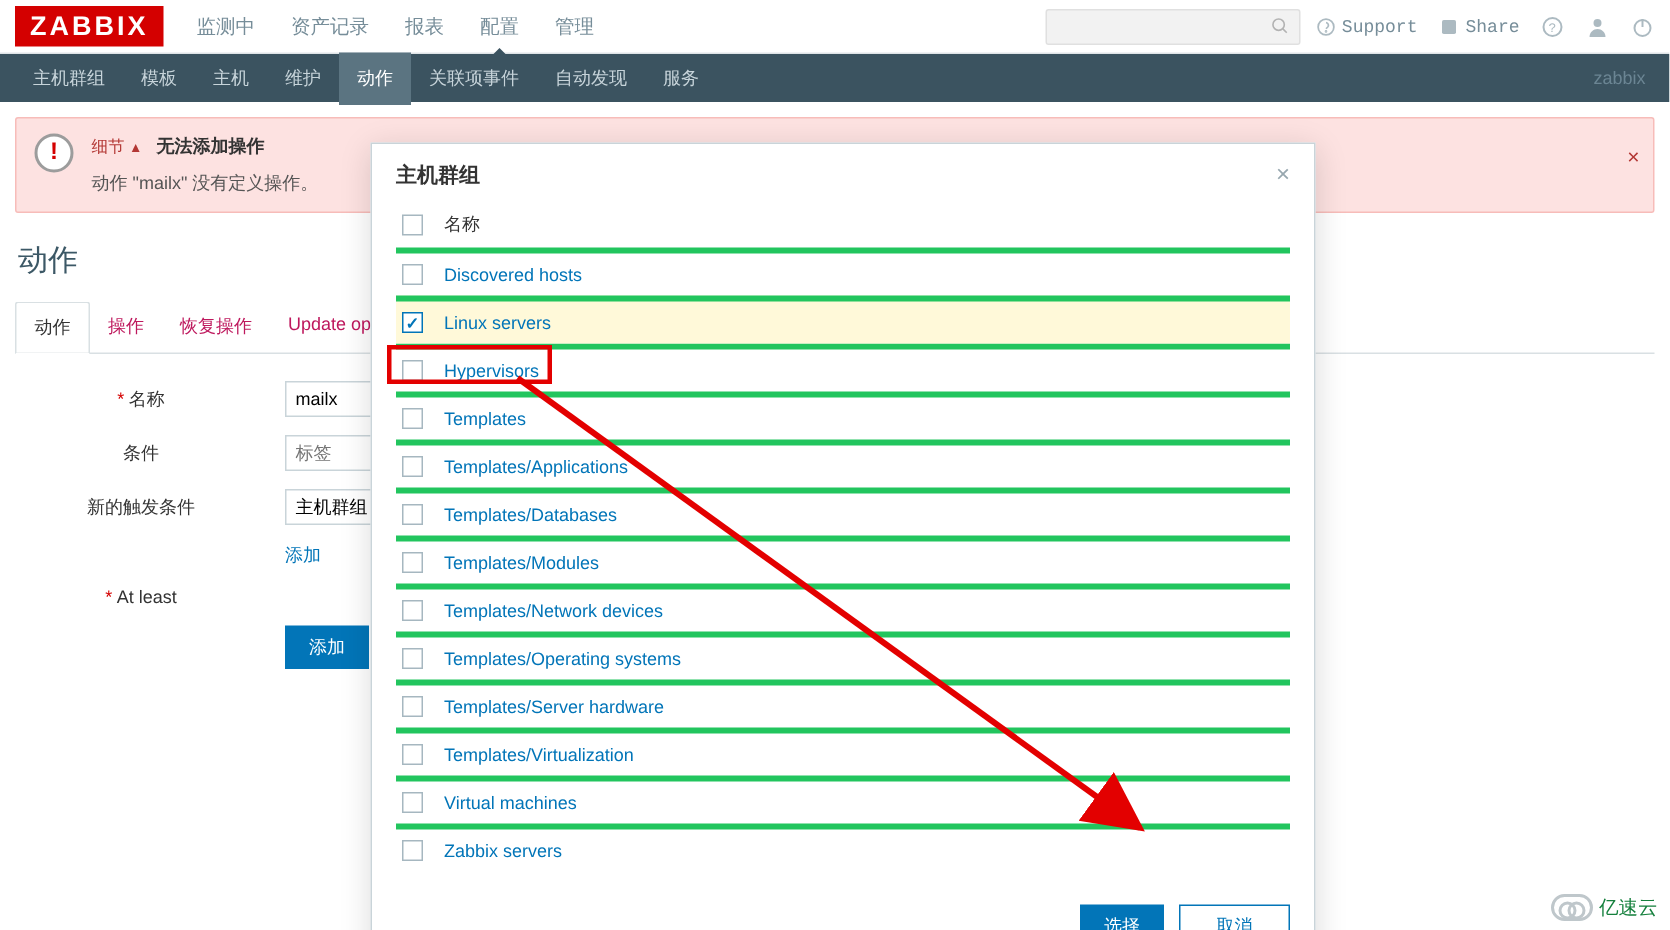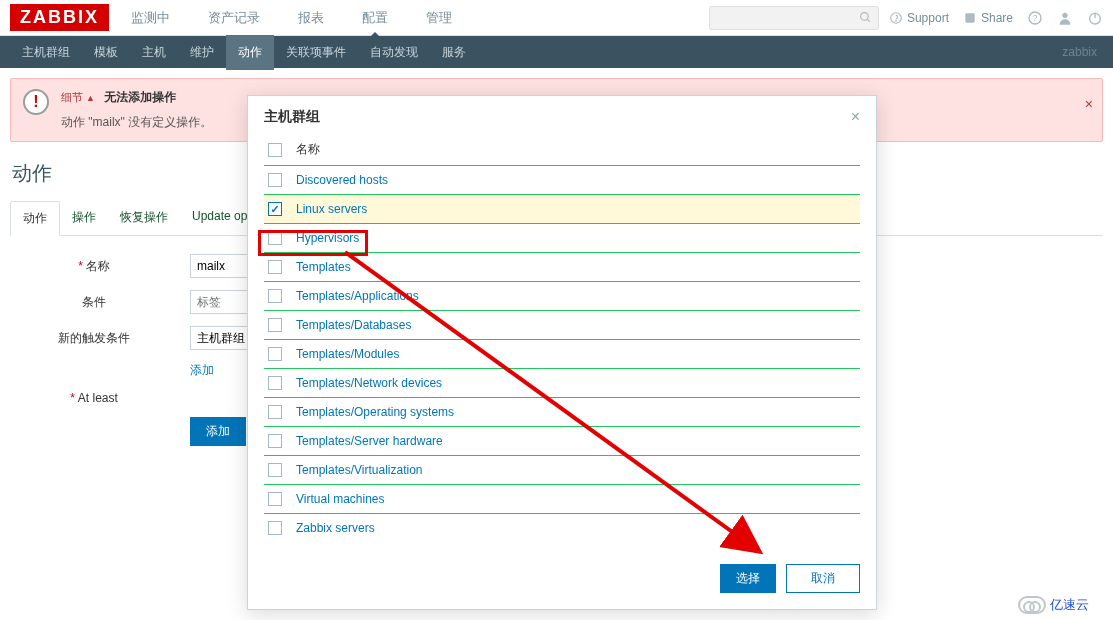--- a/index.html
+++ b/index.html
@@ -1,28 +1,28 @@
 <!DOCTYPE html>
 <html><head>
 <meta charset="utf-8">
 <style>
 * { margin:0; padding:0; box-sizing:border-box; }
 body { font-family:Arial,"Microsoft YaHei",sans-serif; font-size:12px; color:#1f2c33; background:#fff; width:1113px; height:620px; overflow:hidden; position:relative; }
 
 
 .topnav { height:36px; background:#fff; border-bottom:1px solid #dfe4e7; display:flex; align-items:center; padding:0 10px; }
 .logo { background:#d40000; color:#fff; font-weight:bold; font-size:18px; padding:3px 10px; letter-spacing:2px; margin-right:10px; }
-.topnav .menu { display:flex; gap:14px; }
+.topnav .menu { display:flex; gap:0; }
 .topnav .menu a { color:#768d99; text-decoration:none; padding:10px 12px; font-size:13px; }
 .topnav .menu a.active { position:relative; }
 .topnav .menu a.active::after { content:""; position:absolute; bottom:-1px; left:50%; transform:translateX(-50%); border:6px solid transparent; border-bottom-color:#3b5360; }
 .topnav .spacer { flex:1; }
 .search-box { width:170px; height:24px; background:#f2f2f2; border:1px solid #e0e0e0; border-radius:2px; display:flex; align-items:center; justify-content:flex-end; padding-right:6px; margin-right:10px; }
 .search-box svg { opacity:.4; }
-.topright { display:flex; align-items:center; gap:14px; color:#768d99; }
+.topright { display:flex; align-items:center; gap:14px; color:#768d99;font-family:Liberation Mono, monospace; }
 .topright .tritem { display:flex; align-items:center; gap:4px; font-size:12px; }
 .topright svg { opacity:.6; }
 
 
 .subnav { height:32px; background:#3b5360; display:flex; align-items:center; padding:0 10px; color:#c7d4da; }
 .subnav a { color:#c7d4da; text-decoration:none; padding:9px 12px; font-size:12px; }
 .subnav a.active { background:#5b7481; color:#fff; }
 .subnav .spacer { flex:1; }
 .subnav .brand { color:#6b8593; font-size:12px; padding-right:6px; }
 
@@ -33,56 +33,56 @@
 .alert-body .ln1 { color:#333; }
 .alert-body .det { color:#b33734; font-size:11px; }
 .alert-body .det .tri { font-size:9px; }
 .alert-body .msg { font-weight:bold; margin-left:6px; }
 .alert-body .ln2 { margin-top:8px; color:#555; }
 .alert-close { position:absolute; right:20px; top:18px; color:#b33734; font-size:14px; cursor:pointer; }
 
 h1.page-title { font-size:20px; font-weight:normal; color:#3c5866; margin:18px 0 14px 2px; }
 
 .tabs { border-bottom:1px solid #d9e0e3; display:flex; gap:0; }
-.tabs a { padding:8px 12px; color:#14532d; text-decoration:none; font-size:12px; }
+.tabs a { padding:8px 12px; color:#be185d; text-decoration:none; font-size:12px; }
 .tabs a.active { color:#333; border:1px solid #d9e0e3; border-bottom:1px solid #fff; margin-bottom:-1px; border-radius:2px 2px 0 0; }
 
 .form { margin-top:18px; }
 .form-row { display:flex; align-items:center; margin-bottom:12px; }
 .form-row label { width:180px; text-align:center; padding-right:12px; color:#333; }
 .form-row label .req { color:#d40000; margin-right:3px; }
 .form-row input[type=text] { border:1px solid #c9d4d9; padding:4px 6px; font-size:12px; width:140px; }
 .form-row .lnk { color:#0275b8; text-decoration:none; }
 .form-row .chk { width:14px; height:14px; border:1px solid #7aa8c4; display:inline-flex; align-items:center; justify-content:center; color:#0275b8; font-size:11px; }
 .btn-primary { background:#0275b8; color:#fff; border:none; padding:6px 16px; font-size:12px; cursor:pointer; }
 .btn-default { background:#fff; color:#0275b8; border:1px solid #0275b8; padding:5px 24px; font-size:12px; cursor:pointer; }
 
 
 .modal { position:absolute; left:247px; top:95px; width:630px; background:#fff; border:1px solid #c9d4d9; box-shadow:0 4px 20px rgba(0,0,0,.15); z-index:20; }
 .modal-head { padding:12px 16px 8px; display:flex; justify-content:space-between; align-items:center; }
 .modal-head h3 { font-size:14px; color:#333; font-weight:bold; }
 .modal-head .x { color:#97a7af; font-size:16px; cursor:pointer; }
 .modal-list { padding:0 16px 10px; }
-.mrow { display:flex; align-items:center; padding:7px 4px; border-top:1px solid #22c55e; }
+.mrow { display:flex; align-items:center; padding:7px 4px; border-top:4px solid #22c55e; }
 .mrow:first-child { border-top:none; }
 .mrow .cb { width:14px; height:14px; border:1px solid #a6b7c0; margin-right:14px; display:inline-flex; align-items:center; justify-content:center; background:#fff; }
 .mrow .cb.checked { border-color:#0275b8; color:#0275b8; }
 .mrow .cb.checked::after { content:"✓"; font-size:11px; font-weight:bold; }
 .mrow .lbl { color:#0275b8; }
 .mrow.head .lbl { color:#333; }
 .mrow.sel { background:#fff9d9; }
 .mrow.sel.hl { position:relative; }
 .hl-box { position:absolute; left:258px; top:230px; width:110px; height:26px; border:3px solid #e30000; z-index:25; pointer-events:none; }
 .modal-foot { padding:12px 16px 16px; display:flex; justify-content:flex-end; gap:10px; }
 
 
 .arrow-svg { position:absolute; left:340px; top:247px; z-index:22; pointer-events:none; }
 
 
-.wm { position:absolute; right:24px; bottom:6px; color:#1d4ed8; font-size:13px; display:flex; align-items:center; gap:4px; }
+.wm { position:absolute; right:8px; bottom:6px; color:#15803d; font-size:13px; display:flex; align-items:center; gap:4px; }
 .wm-ico { width:28px; height:18px; border:2px solid #bfc7cb; border-radius:10px; position:relative; }
 .wm-ico::before,.wm-ico::after { content:""; position:absolute; width:8px; height:8px; border:2px solid #bfc7cb; border-radius:50%; top:3px; }
 .wm-ico::before { left:3px; } .wm-ico::after { right:3px; }
 </style>
 </head>
 <body>
 
 <div class="topnav">
   <div class="logo">ZABBIX</div>
   <div class="menu">

